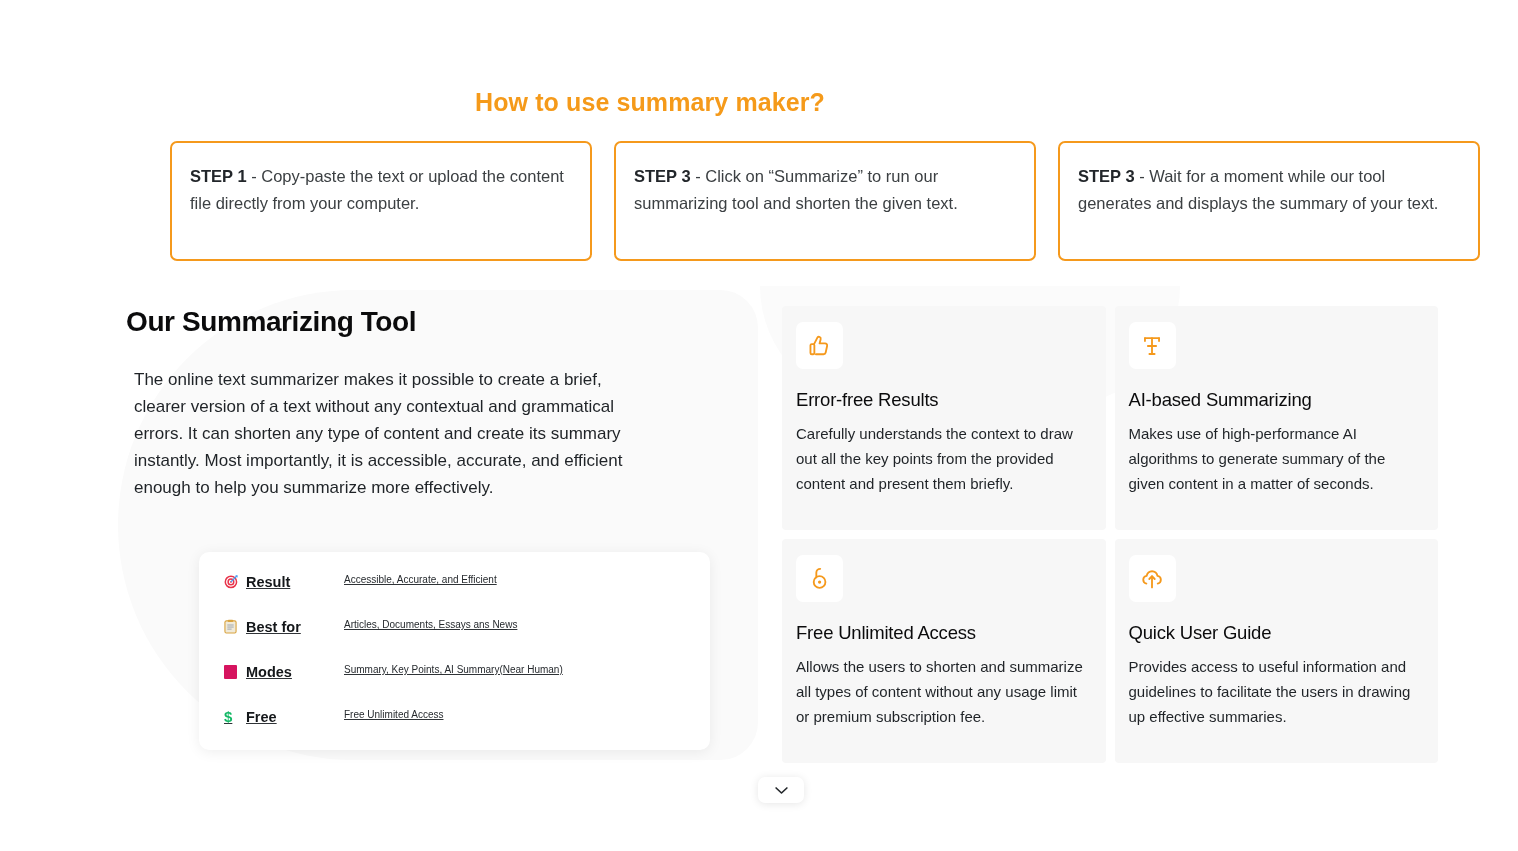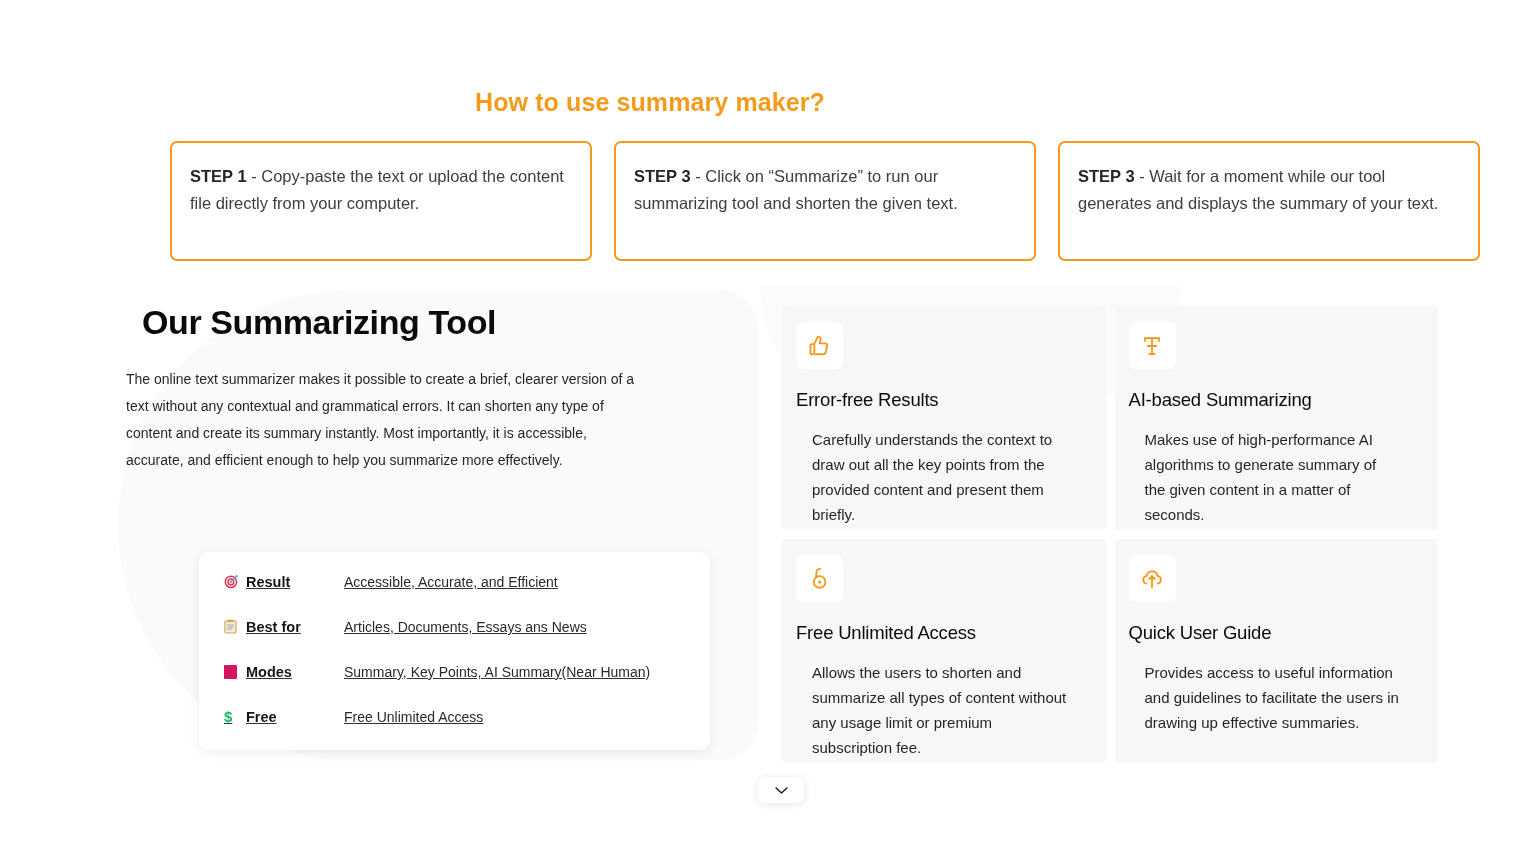--- a/index.html
+++ b/index.html
@@ -86,32 +86,32 @@
 
   
   .left-col {
     position: absolute;
     left: 126px;
     top: 300px;
     width: 620px;
     z-index: 2;
   }
   .section-title {
-    font-size: 34px;
+    font-size: 28px;
     font-weight: bold;
     color: #0b0b0c;
     letter-spacing: -0.4px;
-    margin: 0 0 22px 16px;
+    margin: 0 0 22px 0;
     line-height: 44px;
   }
   .section-desc {
-    font-size: 14px;
+    font-size: 17px;
     line-height: 27px;
     color: #1f2327;
-    margin: 0;
+    margin: 8px;
     width: 512px;
   }
 
   
   .spec-card {
     position: absolute;
     left: 199px;
     top: 552px;
     width: 511px;
     height: 198px;
@@ -136,21 +136,21 @@
     flex: none;
   }
   .spec-key {
     width: 98px;
     font-size: 14.5px;
     font-weight: bold;
     color: #14171a;
     flex: none;
   }
   .spec-val {
-    font-size: 14px;
+    font-size: 10px;
     color: #262a2e;
   }
 
   
   .ico-target { color: #e8334a; }
   .ico-clip   { color: #d9a441; }
   .sq-modes {
     display: inline-block;
     width: 13px;
     height: 14px;
@@ -192,21 +192,21 @@
     font-size: 18.5px;
     font-weight: normal;
     color: #0b0b0c;
     margin: 0 0 10px 0;
     letter-spacing: -0.2px;
   }
   .feat-desc {
     font-size: 15px;
     line-height: 25px;
     color: #1f2327;
-    margin: 16px;
+    margin: 0;
   }
 
   
   .chevron-btn {
     position: absolute;
     left: 758px;
     top: 777px;
     width: 46px;
     height: 26px;
     background: #ffffff;

